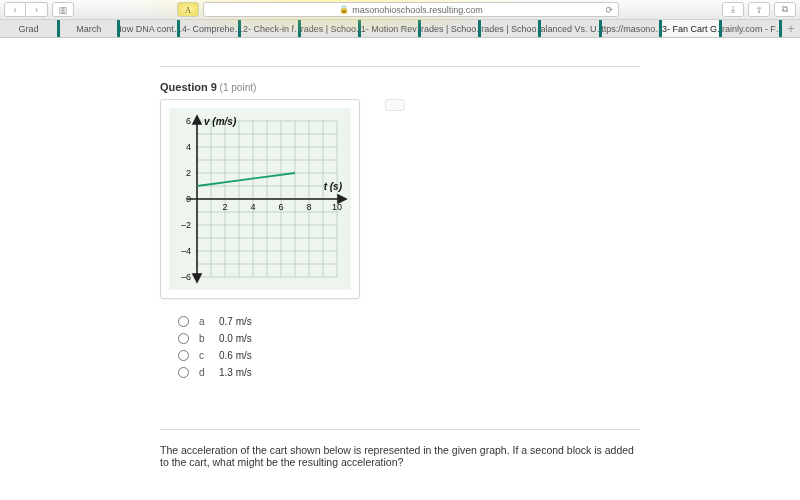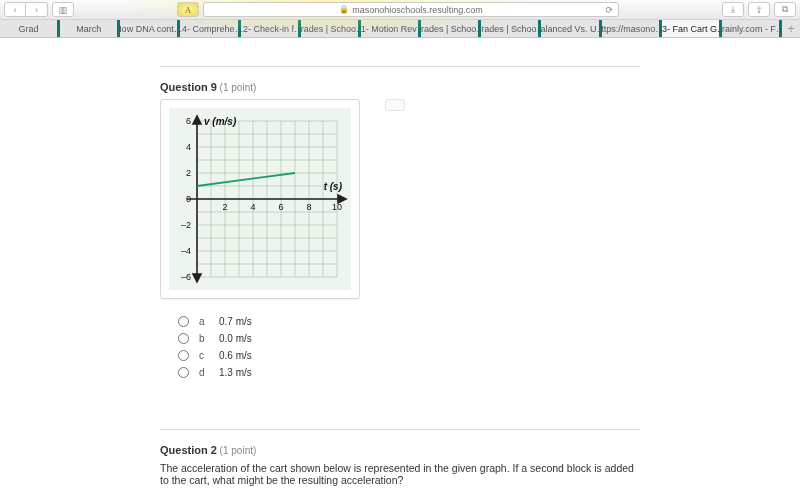--- a/index.html
+++ b/index.html
@@ -185,19 +185,16 @@
       <label class="opt">
         <input type="radio" name="q1" style="">
         <span class="lbl">d</span>
         <span class="val">1.3 m/s</span>
       </label>
     </div>
 
     <div class="q-gap"></div>
 
     <hr class="qline">
-    <div class="qtitle">
-      <b>Question 2</b><span class="pts"> (1 point)</span>
-    </div>
     <div class="qprompt">The acceleration of the cart shown below is represented in the given graph. If a second block is added to the cart, what might be the resulting acceleration?</div>
 
   </div>
 </div>
 
 </body></html>

